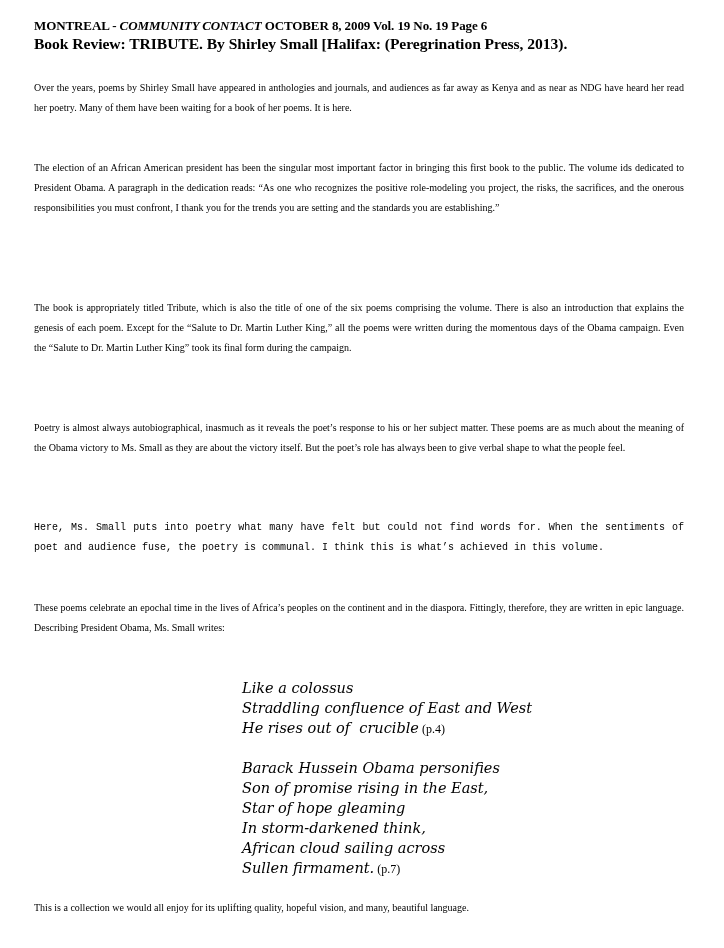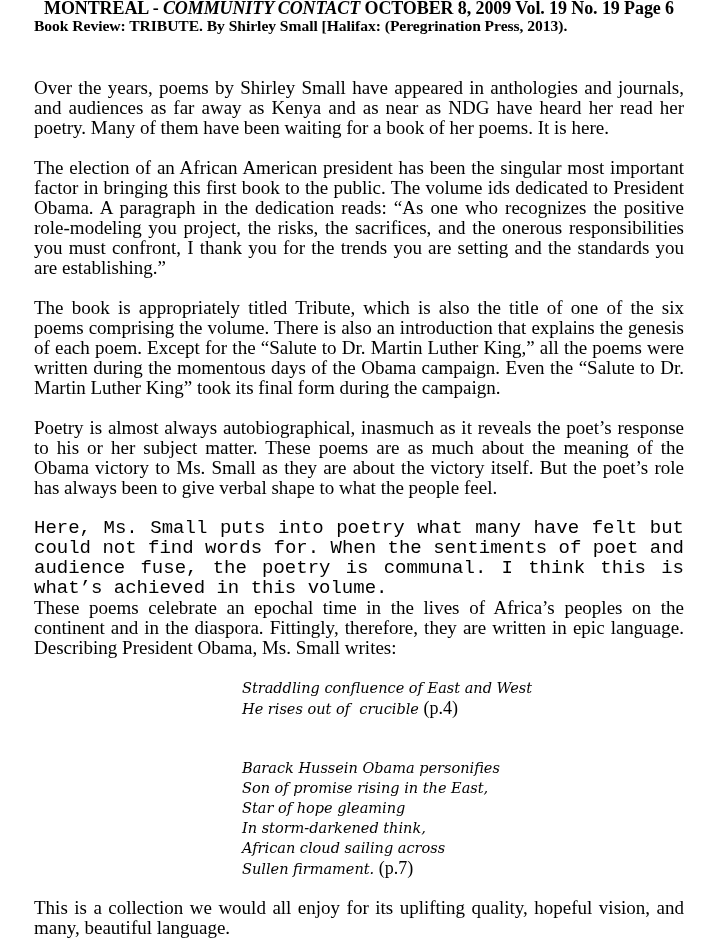--- a/index.html
+++ b/index.html
@@ -16,37 +16,36 @@
       font-family: "Liberation Serif", "DejaVu Serif", serif;
     }
     .page {
       position: absolute;
       left: 34px;
       top: 0;
       width: 650px;
     }
     .masthead {
       font-weight: bold;
-      font-size: 18px;
+      font-size: 13px;
       line-height: 16px;
-      margin-top: 0;
+      margin-top: 18px;
       letter-spacing: -0.1px;
-      text-align: center;
     }
     .masthead .pub {
       font-style: italic;
     }
     .title {
       font-weight: bold;
       font-size: 15.6px;
       line-height: 20px;
       letter-spacing: -0.05px;
     }
     .para {
-      font-size: 19px;
+      font-size: 10px;
       line-height: 20px;
       text-align: justify;
       margin: 0;
     }
     .p1 { position: absolute; top: 78px; width: 650px; }
     .p2 { position: absolute; top: 158px; width: 650px; }
     .p3 { position: absolute; top: 298px; width: 650px; }
     .p4 { position: absolute; top: 418px; width: 650px; }
     .p5 { position: absolute; top: 518px; width: 650px; font-family: Liberation Mono, monospace; }
     .p6 { position: absolute; top: 598px; width: 650px; }
@@ -54,21 +53,21 @@
     .poem {
       position: absolute;
       left: 208px;
       font-size: 15.5px;
       line-height: 20px;
       font-family: "DejaVu Serif", "Liberation Serif", serif;
       font-style: italic;
       font-size: 14.5px;
     }
     .poem .line { display: block; white-space: pre; }
-    .poem .ref { font-style: normal; font-family: "Liberation Serif", serif; font-size: 18px; }
+    .poem .ref { font-style: normal; font-family: "Liberation Serif", serif; font-size: 12px; }
     .stanza1 { top: 678px; }
     .stanza2 { top: 758px; }
   </style>
 </head>
 <body>
 
 <div class="page">
 
   <div class="masthead">
     <span>MONTREAL - </span><span class="pub">COMMUNITY CONTACT</span><span> OCTOBER 8, 2009  Vol. 19 No. 19 Page 6</span>
@@ -79,20 +78,21 @@
   </div>
 
   <p class="para p1">Over the years, poems by Shirley Small have appeared in anthologies and journals, and audiences as far away as Kenya and as near as NDG have heard her read her poetry. Many of them have been waiting for a book of her poems. It is here.</p>
   <p class="para p2">The election of an African American president has been the singular most important factor in bringing this first book to the public. The volume ids dedicated to President Obama. A paragraph in the dedication reads: “As one who recognizes the positive role-modeling you project, the risks, the sacrifices, and the onerous responsibilities you must confront, I thank you for the trends you are setting and the standards you are establishing.”</p>
   <p class="para p3">The book is appropriately titled Tribute, which is also the title of  one of the six poems comprising the volume. There is also an introduction that explains the genesis of each poem. Except for the “Salute to Dr. Martin Luther King,” all the poems were written during the momentous days of the Obama campaign. Even the “Salute to Dr. Martin Luther King” took its final form during the campaign.</p>
   <p class="para p4">Poetry is almost always autobiographical, inasmuch as it reveals the poet’s response to his or her subject matter. These poems are as much about the meaning of the Obama victory to Ms. Small as they are about the victory itself. But the poet’s role has always been to give verbal shape to what the people feel.</p>
   <p class="para p5">Here, Ms. Small puts into poetry what many have felt but could not find words for. When the sentiments of poet and audience fuse, the poetry is communal. I think this is what’s achieved in this volume.</p>
   <p class="para p6">These poems celebrate an epochal time in the lives of Africa’s peoples on the  continent and in the diaspora. Fittingly, therefore, they are written in epic language. Describing President Obama, Ms. Small writes:</p>
 
   <div class="poem stanza1">
+    <span class="line">Like a colossus</span>
     <span class="line">Straddling confluence of East and West</span>
     <span class="line"><span>He rises out of  crucible</span><span class="ref"> (p.4)</span></span>
   </div>
 
   <div class="poem stanza2">
     <span class="line">Barack Hussein Obama personifies</span>
     <span class="line">Son of promise rising in the East,</span>
     <span class="line">Star of hope gleaming</span>
     <span class="line">In storm-darkened think,</span>
     <span class="line">African cloud sailing across</span>

